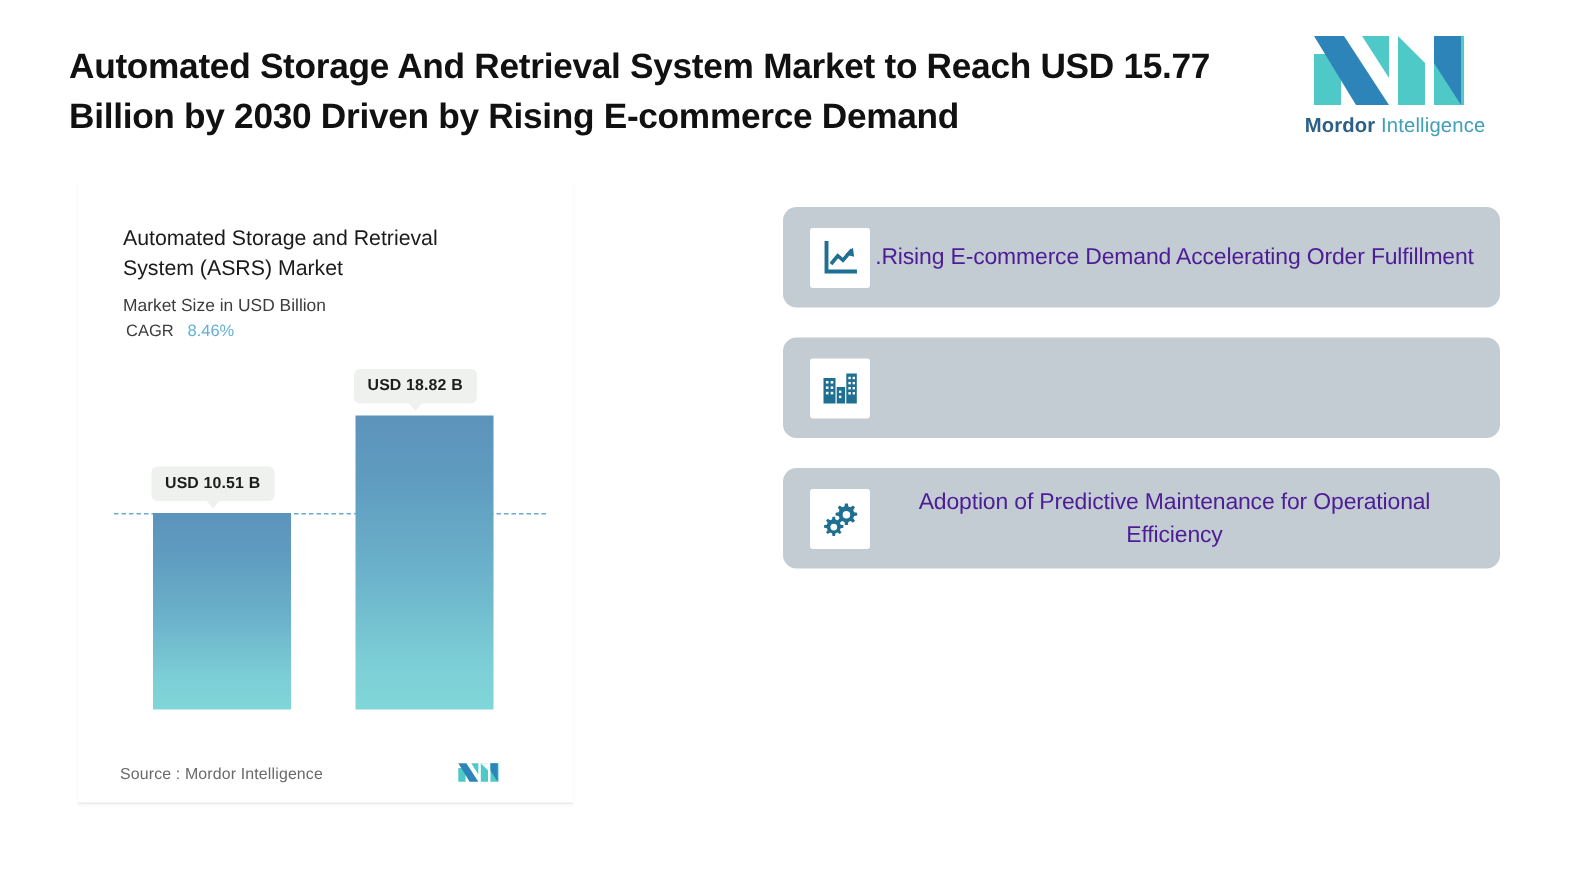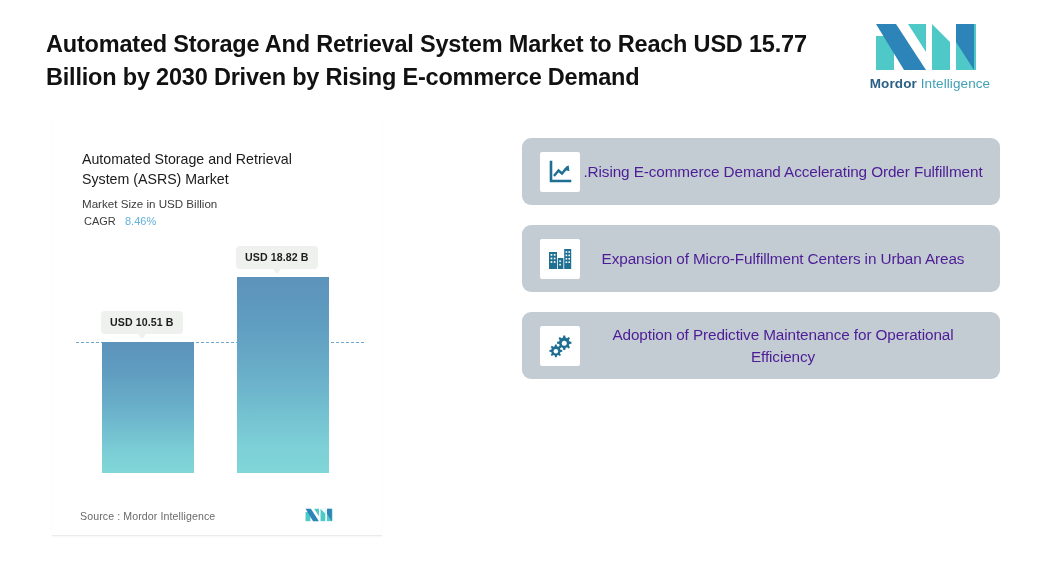--- a/index.html
+++ b/index.html
@@ -337,21 +337,20 @@
             <rect x="21.4" y="5.2" width="1.6" height="1.6"></rect>
             <rect x="18.6" y="8.6" width="1.6" height="1.6"></rect>
             <rect x="21.4" y="8.6" width="1.6" height="1.6"></rect>
             <rect x="18.6" y="12" width="1.6" height="1.6"></rect>
             <rect x="21.4" y="12" width="1.6" height="1.6"></rect>
             <rect x="18.6" y="15.4" width="1.6" height="1.6"></rect>
             <rect x="21.4" y="15.4" width="1.6" height="1.6"></rect>
           </g>
         </svg>
       </div>
-      <div class="ttext">Expansion of Micro-Fulfillment Centers in Urban Areas</div>
     </div>
 
     <div class="tcard">
       <div class="ticon">
         <svg width="26" height="26" viewBox="0 0 26 26" xmlns="http://www.w3.org/2000/svg">
           <g fill="#1f6f93">
             <path d="M16.3 2.6 l1.9 0 0.35 2.0 1.5 0.62 1.62 -1.2 1.34 1.34 -1.2 1.62 0.62 1.5 2.0 0.35 0 1.9 -2.0 0.35 -0.62 1.5 1.2 1.62 -1.34 1.34 -1.62 -1.2 -1.5 0.62 -0.35 2.0 -1.9 0 -0.35 -2.0 -1.5 -0.62 -1.62 1.2 -1.34 -1.34 1.2 -1.62 -0.62 -1.5 -2.0 -0.35 0 -1.9 2.0 -0.35 0.62 -1.5 -1.2 -1.62 1.34 -1.34 1.62 1.2 1.5 -0.62 z"></path>
             <circle cx="17.25" cy="10.2" r="2.5" fill="#ffffff"></circle>
             <path d="M8.0 11.5 l1.7 0 0.31 1.8 1.34 0.55 1.45 -1.07 1.2 1.2 -1.07 1.45 0.55 1.34 1.8 0.31 0 1.7 -1.8 0.31 -0.55 1.34 1.07 1.45 -1.2 1.2 -1.45 -1.07 -1.34 0.55 -0.31 1.8 -1.7 0 -0.31 -1.8 -1.34 -0.55 -1.45 1.07 -1.2 -1.2 1.07 -1.45 -0.55 -1.34 -1.8 -0.31 0 -1.7 1.8 -0.31 0.55 -1.34 -1.07 -1.45 1.2 -1.2 1.45 1.07 1.34 -0.55 z"></path>
             <circle cx="8.85" cy="18.35" r="2.25" fill="#ffffff"></circle>

